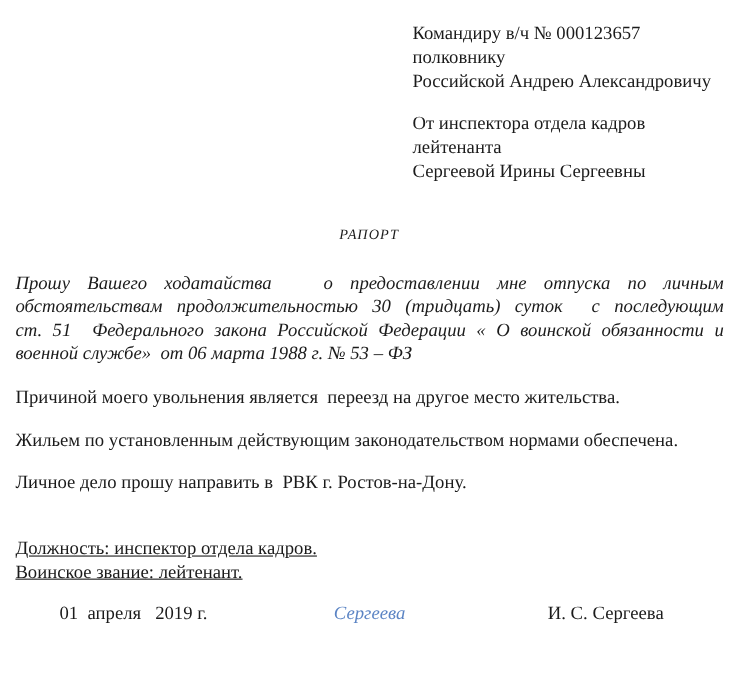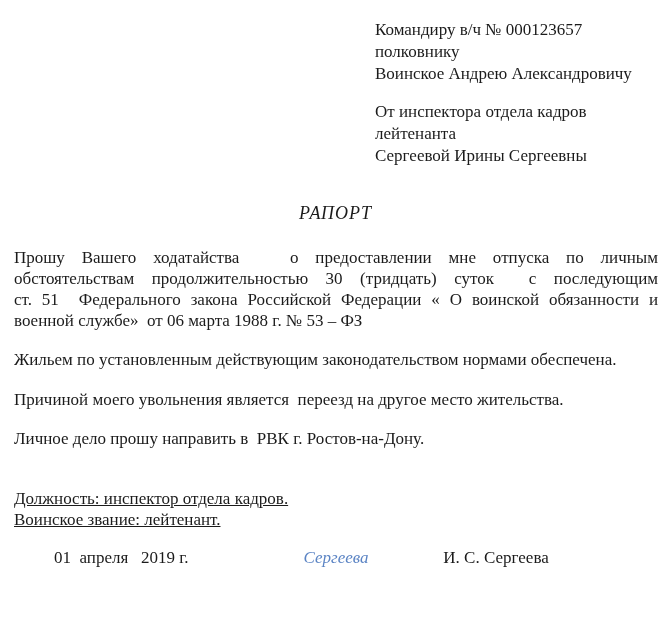--- a/index.html
+++ b/index.html
@@ -22,81 +22,82 @@
   }
   .addr-block {
     margin-left: 361px;
     margin-top: 2px;
   }
   .addr-line { line-height: 22px; }
   .addr-gap { height: 16px; }
   .doc-title {
     margin: 35px 0 0 0;
     text-align: center;
-    font-size: 18px;
+    font-size: 13px;
     font-weight: normal;
     font-style: italic;
     letter-spacing: 1px;
     line-height: 22px;
   }
   .para {
     margin: 0;
     width: 644px;
   }
   .para-justified { margin-top: 23px; }
   .jline {
     text-align: justify;
     text-align-last: justify;
+    font-style: italic;
   }
   .jline.last-line { text-align-last: left; }
   .para-single { margin-top: 18px; }
   .para-reason  { margin-top: 19px; }
   .closing-block { margin-top: 39px; }
   .closing-line { line-height: 21px; text-decoration: underline; }
   .footer-row {
     margin-top: 17px;
     display: flex;
     align-items: baseline;
     width: 644px;
   }
   .footer-col { flex: 1 1 0; }
   .footer-date { text-align: center; }
   .footer-signature {
     text-align: center;
     font-style: italic;
   }
-  .footer-name { text-align: left; }
+  .footer-name { text-align: center; }
 </style>
 </head>
 <body>
 
 <div class="doc">
 
   <div class="addr-block">
     <div class="addr-line">Командиру в/ч № 000123657</div>
     <div class="addr-line">полковнику</div>
-    <div class="addr-line">Воинское Андрею Александровичу</div>
+    <div class="addr-line">Российской Андрею Александровичу</div>
     <div class="addr-gap"></div>
     <div class="addr-line">От инспектора отдела кадров</div>
     <div class="addr-line">лейтенанта</div>
     <div class="addr-line">Сергеевой Ирины Сергеевны</div>
   </div>
 
   <h1 class="doc-title">РАПОРТ</h1>
 
   <div class="para para-justified">
     <div class="jline">Прошу Вашего ходатайства &nbsp;&nbsp;о предоставлении мне отпуска по личным</div>
     <div class="jline">обстоятельствам продолжительностью 30 (тридцать) суток &nbsp;с последующим</div>
     <div class="jline">ст. 51 &nbsp;Федерального закона Российской Федерации « О воинской обязанности и</div>
     <div class="jline last-line">военной службе» &nbsp;от 06 марта 1988 г. № 53 – ФЗ</div>
   </div>
 
+  <p class="para para-single para-reason">Причиной моего увольнения является &nbsp;переезд на другое место жительства.</p>
+
   <p class="para para-single">Жильем по установленным действующим законодательством нормами обеспечена.</p>
-
-  <p class="para para-single para-reason">Причиной моего увольнения является &nbsp;переезд на другое место жительства.</p>
 
 
   <p class="para para-single">Личное дело прошу направить в &nbsp;РВК г. Ростов-на-Дону.</p>
 
   <div class="closing-block">
     <div class="closing-line">Должность: инспектор отдела кадров.</div>
     <div class="closing-line">Воинское звание: лейтенант.</div>
   </div>
 
   <div class="footer-row">

